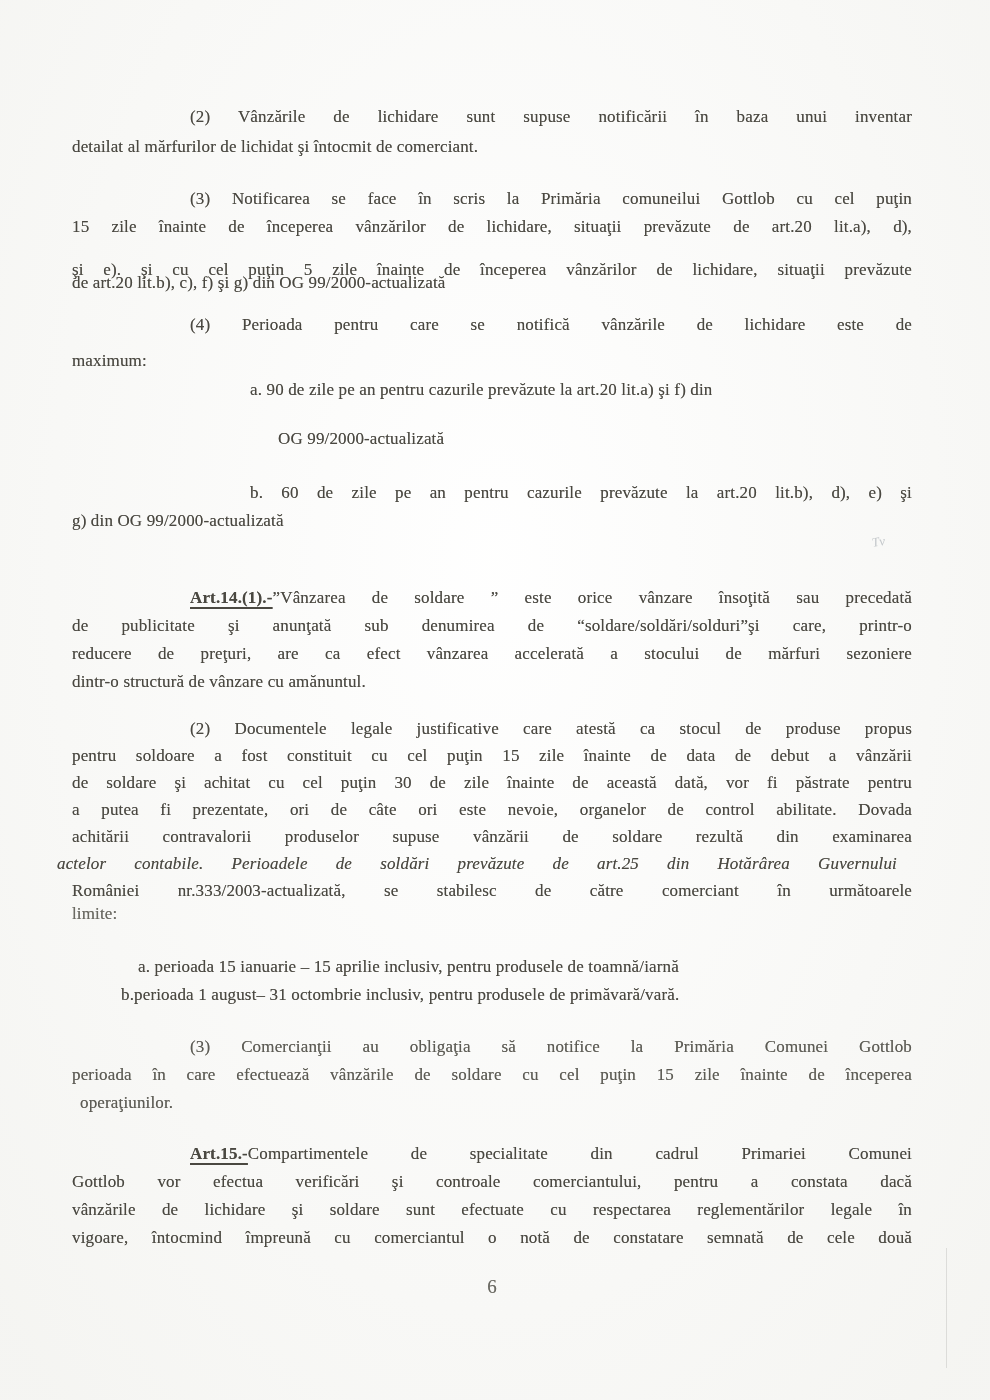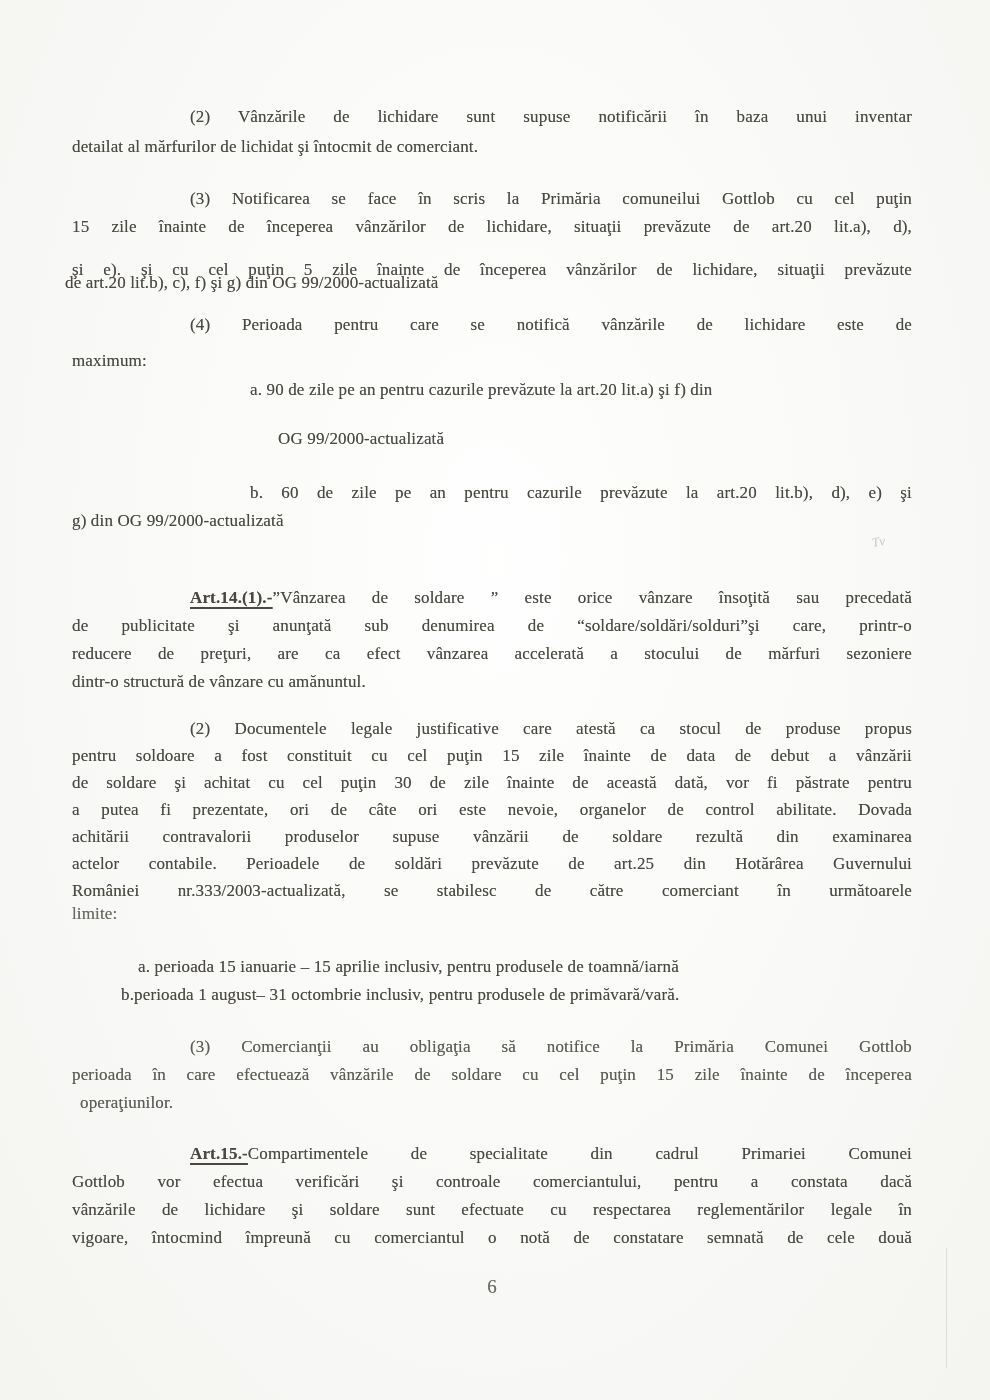--- a/index.html
+++ b/index.html
@@ -56,37 +56,37 @@
 </head>
 <body>
 
 <div class="page">
   <div id="doc-body">
       <div class="line just" style="top: 106px; left: 72px; width: 840px; text-indent: 118px; color: rgb(74, 72, 65);"><span>(2) Vânzările de lichidare sunt supuse notificării în baza unui inventar</span></div>
       <div class="line" style="top: 136px; left: 72px; color: rgb(74, 72, 65);"><span>detailat al mărfurilor de lichidat şi întocmit de comerciant.</span></div>
       <div class="line just" style="top: 188px; left: 72px; width: 840px; text-indent: 118px; color: rgb(74, 72, 65);"><span>(3) Notificarea se face în scris la Primăria comuneilui Gottlob cu cel puţin</span></div>
       <div class="line just" style="top: 216px; left: 72px; width: 840px; color: rgb(74, 72, 65);"><span>15 zile înainte de începerea vânzărilor de lichidare, situaţii prevăzute de art.20 lit.a), d),</span></div>
       <div class="line just" style="top: 259px; left: 72px; width: 840px; color: rgb(74, 72, 65);"><span>şi e). şi cu cel puţin 5 zile înainte de începerea vânzărilor de lichidare, situaţii prevăzute</span></div>
-      <div class="line" style="top: 272px; left: 65px; color: rgb(74, 72, 65);"><span>de art.20 lit.b), c), f) şi g) din OG 99/2000-actualizată</span></div>
+      <div class="line" style="top: 272px; left: 72px; color: rgb(74, 72, 65);"><span>de art.20 lit.b), c), f) şi g) din OG 99/2000-actualizată</span></div>
       <div class="line just" style="top: 314px; left: 72px; width: 840px; text-indent: 118px; color: rgb(74, 72, 65);"><span>(4) Perioada pentru care se notifică vânzările de lichidare este de</span></div>
       <div class="line" style="top: 350px; left: 72px; color: rgb(74, 72, 65);"><span>maximum:</span></div>
       <div class="line" style="top: 379px; left: 250px; color: rgb(74, 72, 65);"><span>a. 90 de zile pe an pentru cazurile prevăzute la art.20 lit.a) şi f) din</span></div>
       <div class="line" style="top: 428px; left: 278px; color: rgb(74, 72, 65);"><span>OG 99/2000-actualizată</span></div>
       <div class="line just" style="top: 482px; left: 250px; width: 662px; color: rgb(74, 72, 65);"><span>b. 60 de zile pe an pentru cazurile prevăzute la art.20 lit.b), d), e) şi</span></div>
       <div class="line" style="top: 510px; left: 72px; color: rgb(74, 72, 65);"><span>g)  din OG 99/2000-actualizată</span></div>
       <div class="line just" style="top: 587px; left: 72px; width: 840px; text-indent: 118px; color: rgb(74, 72, 65);"><span class="seg-bu">Art.14.(1).-</span><span class="seg-i">”Vânzarea de soldare ”</span><span> este orice vânzare însoţită sau precedată</span></div>
       <div class="line just" style="top: 615px; left: 72px; width: 840px; color: rgb(74, 72, 65);"><span>de publicitate şi anunţată sub denumirea de “</span><span class="seg-i">soldare/soldări/solduri</span><span>”şi care, printr-o</span></div>
       <div class="line just" style="top: 643px; left: 72px; width: 840px; color: rgb(74, 72, 65);"><span>reducere de preţuri, are ca efect vânzarea accelerată a stocului de mărfuri sezoniere</span></div>
       <div class="line" style="top: 671px; left: 72px; color: rgb(74, 72, 65);"><span>dintr-o structură de vânzare cu amănuntul.</span></div>
       <div class="line just" style="top: 718px; left: 72px; width: 840px; text-indent: 118px; color: rgb(74, 72, 65);"><span>(2) Documentele legale justificative care atestă ca stocul de produse propus</span></div>
       <div class="line just" style="top: 745px; left: 72px; width: 840px; color: rgb(74, 72, 65);"><span>pentru soldoare a fost constituit cu cel puţin 15 zile înainte de data de debut a vânzării</span></div>
       <div class="line just" style="top: 772px; left: 72px; width: 840px; color: rgb(74, 72, 65);"><span>de soldare şi achitat cu cel puţin 30 de zile înainte de această dată, vor fi păstrate pentru</span></div>
       <div class="line just" style="top: 799px; left: 72px; width: 840px; color: rgb(74, 72, 65);"><span>a putea fi prezentate, ori de câte ori este nevoie, organelor de control abilitate. Dovada</span></div>
       <div class="line just" style="top: 826px; left: 72px; width: 840px; color: rgb(74, 72, 65);"><span>achitării contravalorii produselor supuse vânzării de soldare rezultă din examinarea</span></div>
-      <div class="line just" style="top: 853px; left: 72px; width: 840px; color: rgb(74, 72, 65);"><span>actelor contabile. Perioadele de soldări prevăzute de art.25 din Hotărârea Guvernului</span></div>
+      <div class="line just" style="top: 853px; left: 57px; width: 840px; color: rgb(74, 72, 65); font-style: italic;"><span>actelor contabile. Perioadele de soldări prevăzute de art.25 din Hotărârea Guvernului</span></div>
       <div class="line just" style="top: 880px; left: 72px; width: 840px; color: rgb(74, 72, 65);"><span>României nr.333/2003-actualizată, se stabilesc de către comerciant în următoarele</span></div>
       <div class="line" style="top: 903px; left: 72px; color: rgb(107, 106, 99);"><span>limite:</span></div>
       <div class="line" style="top: 956px; left: 138px; color: rgb(74, 72, 65);"><span>a. perioada 15 ianuarie – 15 aprilie inclusiv, pentru produsele de toamnă/iarnă</span></div>
       <div class="line" style="top: 984px; left: 121px; color: rgb(74, 72, 65);"><span>b.perioada 1 august– 31 octombrie inclusiv, pentru produsele de primăvară/vară.</span></div>
       <div class="line just" style="top: 1036px; left: 72px; width: 840px; text-indent: 118px; color: rgb(93, 92, 85);"><span>(3) Comercianţii au obligaţia să notifice la Primăria Comunei Gottlob</span></div>
       <div class="line just" style="top: 1064px; left: 72px; width: 840px; color: rgb(93, 92, 85);"><span>perioada în care efectuează vânzările de soldare cu cel puţin 15 zile înainte de începerea</span></div>
       <div class="line" style="top: 1092px; left: 80px; color: rgb(93, 92, 85);"><span>operaţiunilor.</span></div>
       <div class="line just" style="top: 1143px; left: 72px; width: 840px; text-indent: 118px; color: rgb(74, 72, 65);"><span class="seg-bu">Art.15.-</span><span>Compartimentele de specialitate din cadrul Primariei Comunei</span></div>
       <div class="line just" style="top: 1171px; left: 72px; width: 840px; color: rgb(74, 72, 65);"><span>Gottlob vor efectua verificări şi controale comerciantului, pentru a constata dacă</span></div>
       <div class="line just" style="top: 1199px; left: 72px; width: 840px; color: rgb(74, 72, 65);"><span>vânzările de lichidare şi soldare sunt efectuate cu respectarea reglementărilor legale în</span></div>

